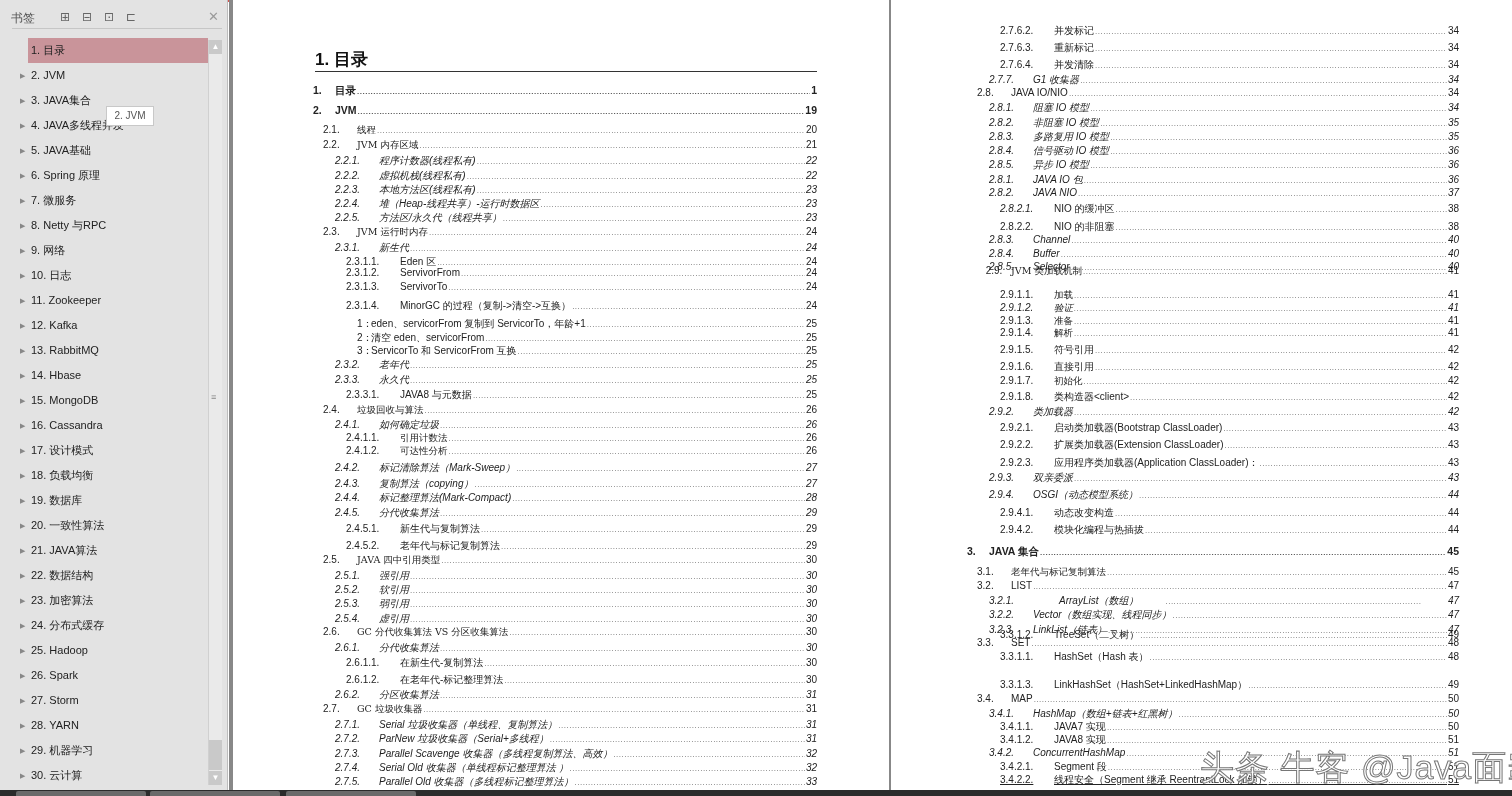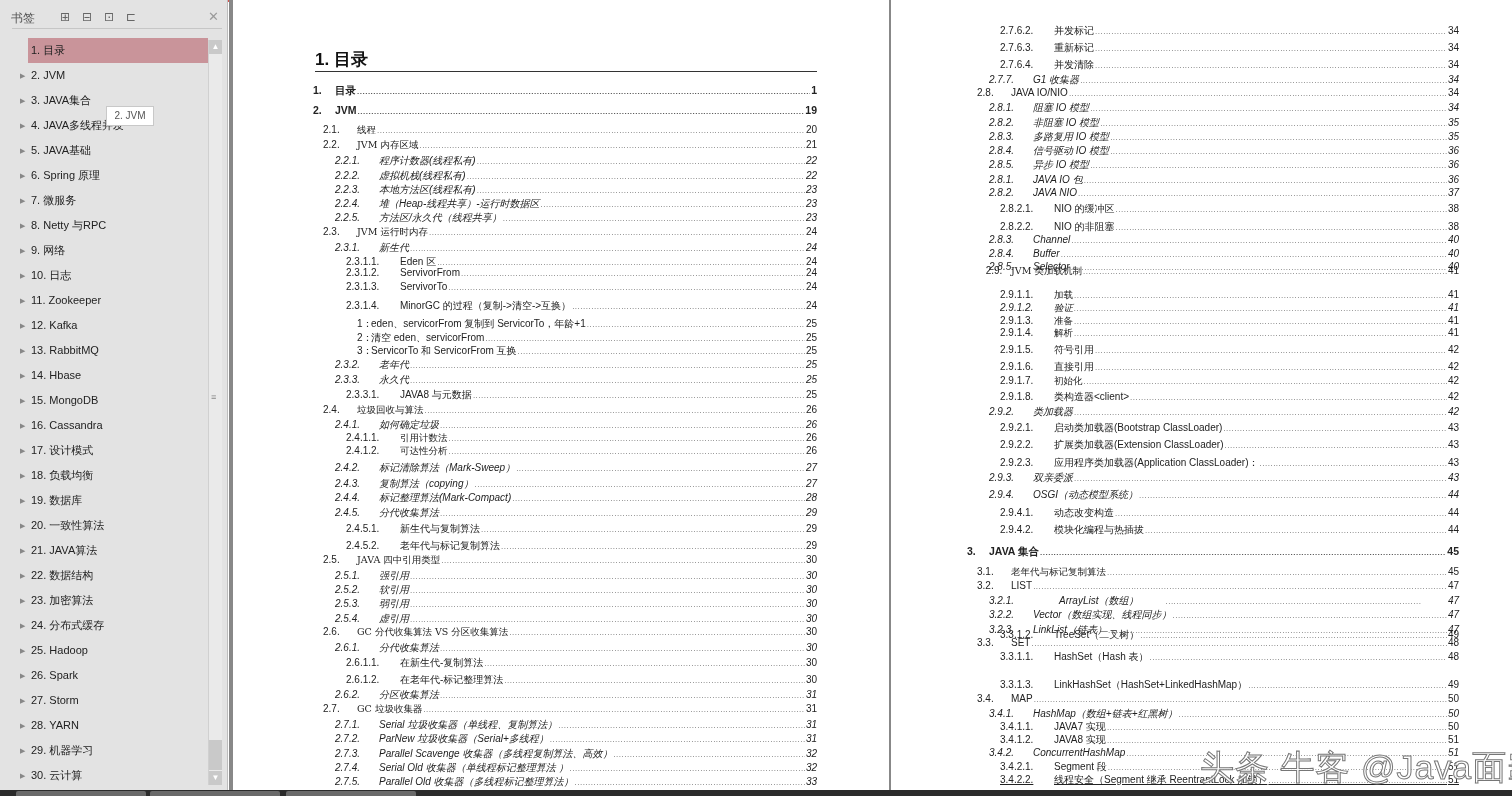--- a/index.html
+++ b/index.html
@@ -559,21 +559,21 @@
             <span class="dots"></span>
             <span class="pg">36</span>
           </div>
           <div class="row i" style="top: 165px; padding-left: 22px;">
             <span class="num" style="width: 44px;">2.8.2.</span>
             <span class="txt">JAVA NIO</span>
             <span class="dots"></span>
             <span class="pg">37</span>
           </div>
           <div class="row" style="top: 180px; padding-left: 33px;">
-            <span class="num" style="width: 54px;">2.8.2.1.</span>
+            <span class="num" style="width: 54px; font-style: italic;">2.8.2.1.</span>
             <span class="txt">NIO 的缓冲区</span>
             <span class="dots"></span>
             <span class="pg">38</span>
           </div>
           <div class="row" style="top: 198px; padding-left: 33px;">
             <span class="num" style="width: 54px;">2.8.2.2.</span>
             <span class="txt">NIO 的非阻塞</span>
             <span class="dots"></span>
             <span class="pg">38</span>
           </div>

